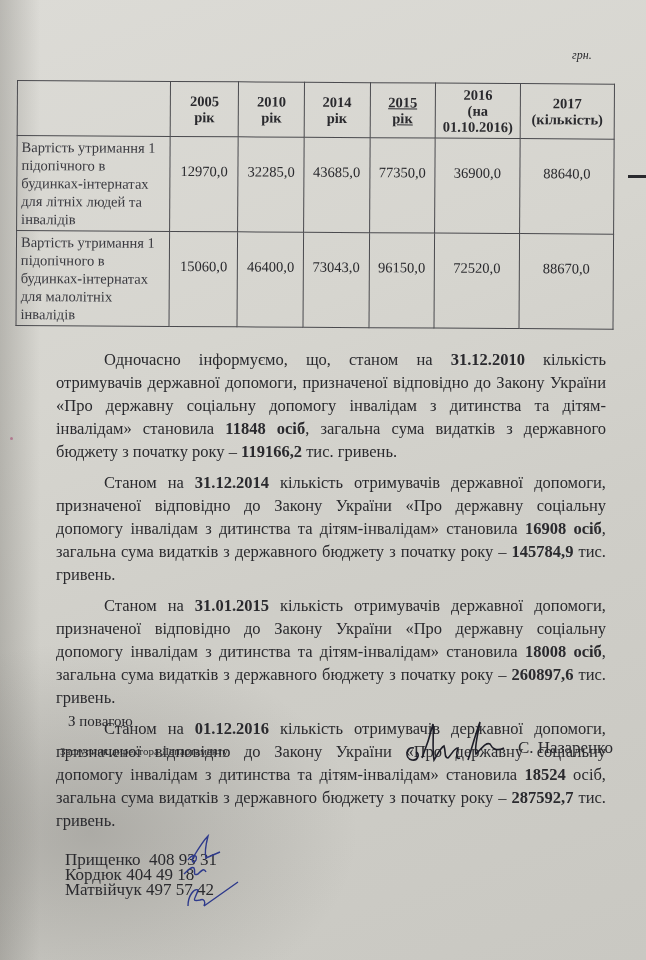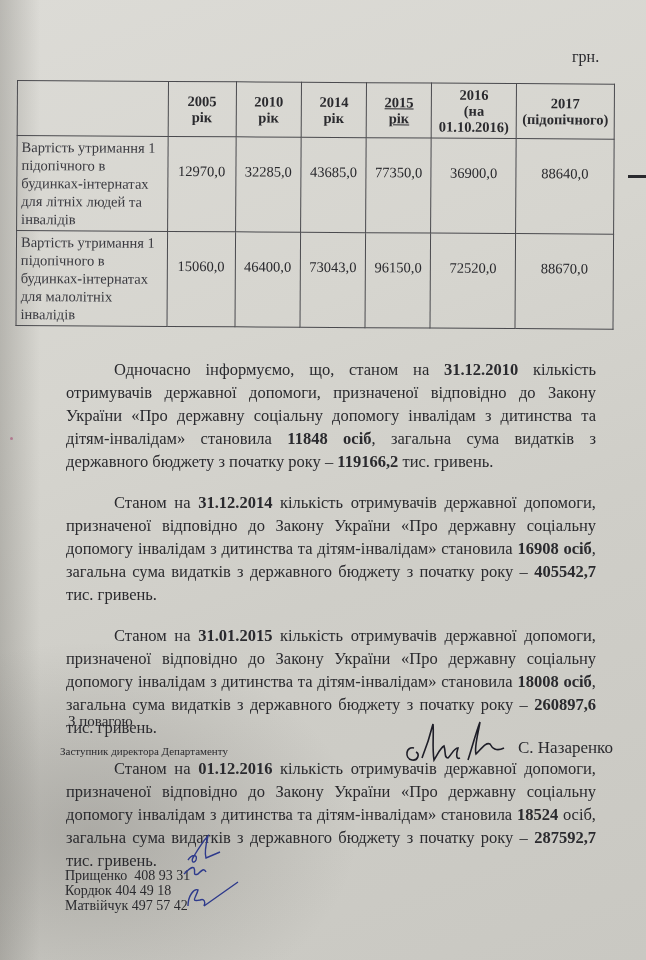--- a/index.html
+++ b/index.html
@@ -26,21 +26,22 @@
       position: absolute;
       left: 0; top: 640px;
       width: 360px; height: 320px;
       background: radial-gradient(ellipse at 25% 60%, rgba(110,108,104,0.35), rgba(110,108,104,0) 70%);
       pointer-events: none;
     }
     .currency {
       position: absolute;
       left: 572px;
       top: 48px;
-      font-size: 16px;
+      font-size: 12px;
+      font-style: italic;
     }
     table.costs {
       position: absolute;
       left: 17px;
       top: 80px;
       width: 598px;
       border-collapse: collapse;
       font-size: 14.5px;
       transform: rotate(0.35deg);
       transform-origin: left top;
@@ -79,21 +80,21 @@
     .body-text {
       position: absolute;
       left: 48px;
       top: 340px;
       width: 566px;
       font-size: 16.5px;
       line-height: 23px;
       text-align: justify;
     }
     .body-text p {
-      margin: 18px;
+      margin: 8px;
       text-indent: 48px;
     }
     .body-text b { font-weight: bold; }
 
     .regards {
       position: absolute;
       left: 68px;
       top: 713px;
       font-size: 15px;
     }
@@ -113,23 +114,22 @@
     .signer-name {
       position: absolute;
       left: 518px;
       top: 738px;
       font-size: 17px;
     }
     .contacts {
       position: absolute;
       left: 65px;
       top: 852px;
-      font-size: 14px;
+      font-size: 17px;
       line-height: 15px;
-      margin-top: 16px;
     }
     .contacts div { white-space: nowrap; }
     .contact-sigs {
       position: absolute;
       left: 178px;
       top: 830px;
       width: 90px;
       height: 80px;
     }
     .margin-mark {
@@ -179,21 +179,21 @@
         <div>2015</div>
         <div>рік</div>
       </th>
       <th class="col-w5">
         <div>2016</div>
         <div>(на</div>
         <div>01.10.2016)</div>
       </th>
       <th class="col-w6">
         <div>2017</div>
-        <div>(підопічного)</div>
+        <div>(кількість)</div>
       </th>
     </tr>
   </thead>
   <tbody>
     <tr>
       <td class="label">Вартість утримання 1 підопічного в будинках-інтернатах для літніх людей та інвалідів</td>
       <td class="num">12970,0</td>
       <td class="num">32285,0</td>
       <td class="num">43685,0</td>
       <td class="num">77350,0</td>
@@ -207,21 +207,21 @@
       <td class="num">73043,0</td>
       <td class="num">96150,0</td>
       <td class="num">72520,0</td>
       <td class="num">88670,0</td>
     </tr>
   </tbody>
 </table>
 
 <div class="body-text">
   <p><span>Одночасно інформуємо, що, станом на </span><b>31.12.2010</b><span> кількість отримувачів державної допомоги, призначеної відповідно до Закону України «Про державну соціальну допомогу інвалідам з дитинства та дітям-інвалідам» становила </span><b>11848 осіб</b><span>, загальна сума видатків з державного бюджету з початку року – </span><b>119166,2</b><span> тис. гривень.</span></p>
-  <p><span>Станом на </span><b>31.12.2014</b><span> кількість отримувачів державної допомоги, призначеної відповідно до Закону України «Про державну соціальну допомогу інвалідам з дитинства та дітям-інвалідам» становила </span><b>16908 осіб</b><span>, загальна сума видатків з державного бюджету з початку року – </span><b>405542,7</b><span> тис. гривень.</span></p>
+  <p><span>Станом на </span><b>31.12.2014</b><span> кількість отримувачів державної допомоги, призначеної відповідно до Закону України «Про державну соціальну допомогу інвалідам з дитинства та дітям-інвалідам» становила </span><b>16908 осіб</b><span>, загальна сума видатків з державного бюджету з початку року – </span><b>145784,9</b><span> тис. гривень.</span></p>
   <p><span>Станом на </span><b>31.01.2015</b><span> кількість отримувачів державної допомоги, призначеної відповідно до Закону України «Про державну соціальну допомогу інвалідам з дитинства та дітям-інвалідам» становила </span><b>18008 осіб</b><span>, загальна сума видатків з державного бюджету з початку року – </span><b>260897,6</b><span> тис. гривень.</span></p>
   <p><span>Станом на </span><b>01.12.2016</b><span> кількість отримувачів державної допомоги, призначеної відповідно до Закону України «Про державну соціальну допомогу інвалідам з дитинства та дітям-інвалідам» становила </span><b>18524</b><span> осіб, загальна сума видатків з державного бюджету з початку року – </span><b>287592,7</b><span> тис. гривень.</span></p>
 </div>
 
 <div class="regards">З повагою</div>
 <div class="position-title">Заступник директора Департаменту</div>
 
 <svg class="signature-main" viewBox="0 0 110 50">
   <path d="M14 30 C6 28, 4 40, 12 42 C18 43, 20 36, 16 34" stroke="#1e1e28" stroke-width="1.6" fill="none"></path>
   <path d="M22 40 C26 30, 30 18, 33 6 C34 14, 32 30, 34 42 C38 36, 40 30, 44 28 C46 34, 44 40, 48 40 C52 36, 54 30, 58 30 C56 36, 56 42, 60 40" stroke="#1e1e28" stroke-width="1.6" fill="none"></path>

